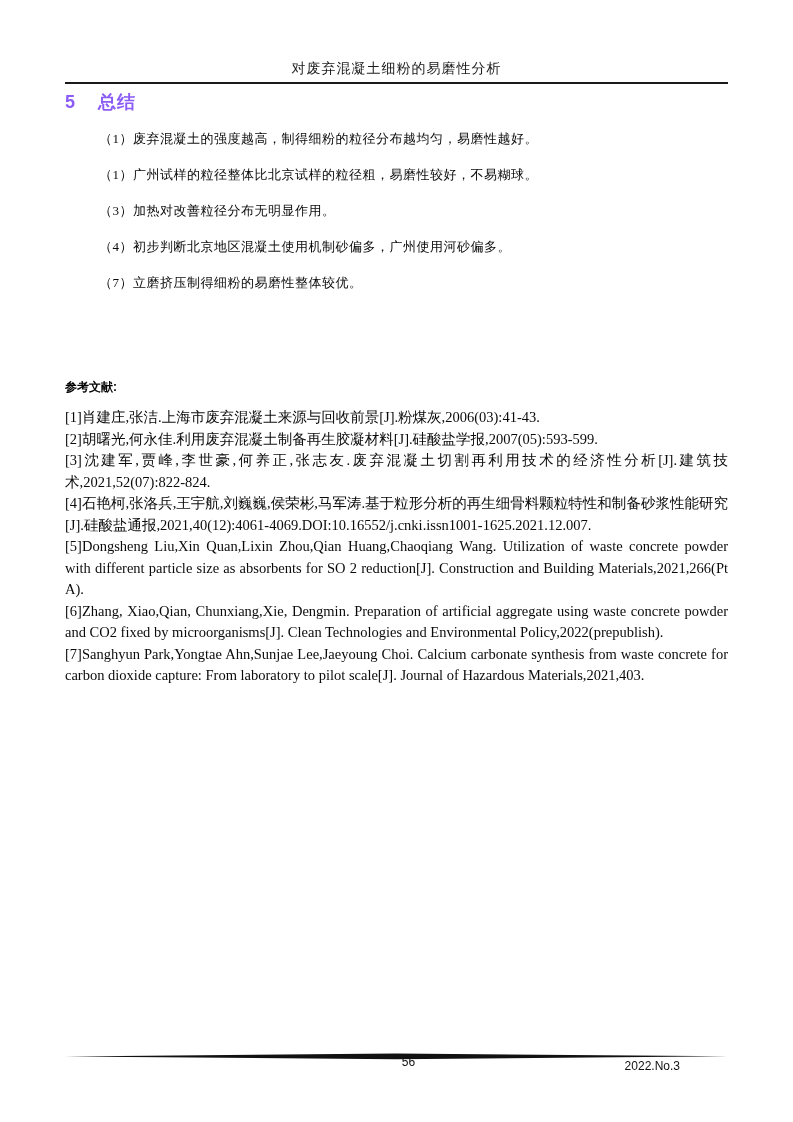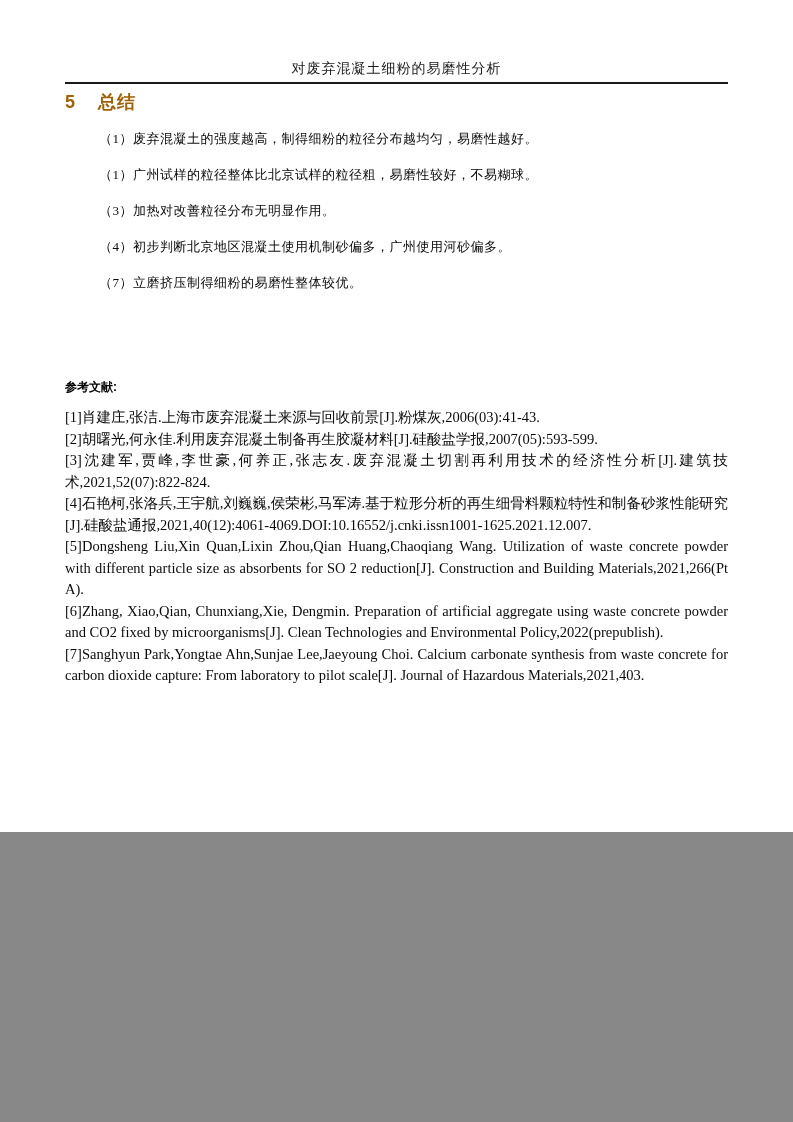--- a/index.html
+++ b/index.html
@@ -1,19 +1,19 @@
 <!DOCTYPE html>
 <html><head>
 <meta charset="utf-8">
 <style>
   html, body { margin: 0; padding: 0; background: #888; }
   .page {
     position: relative;
     width: 793px;
-    height: 832px;
+    height: 1122px;
     margin: 0 auto;
     background: #ffffff;
     font-family: "Liberation Serif", "DejaVu Serif", serif;
     color: #111;
     overflow: hidden;
   }
   .content {
     position: absolute;
     left: 65px;
     width: 663px;
@@ -32,21 +32,21 @@
     border: 0;
     border-bottom: 2px solid #1a1a1a;
     height: 0;
   }
   .section-heading {
     margin-top: 8px;
     font-family: "Liberation Sans", "DejaVu Sans", sans-serif;
     font-weight: bold;
     font-size: 18px;
     line-height: 21px;
-    color: #a16207;
+    color: #8b5cf6;
   }
   .section-heading .sec-num { display: inline-block; }
   .section-heading .sec-title { display: inline-block; margin-left: 18px; letter-spacing: 1px; }
   .conclusions { margin-top: 16px; }
   .conclusions p {
     margin: 0 0 16px 0;
     font-size: 13px;
     line-height: 20px;
     text-indent: 34px;
     letter-spacing: 0.5px;

